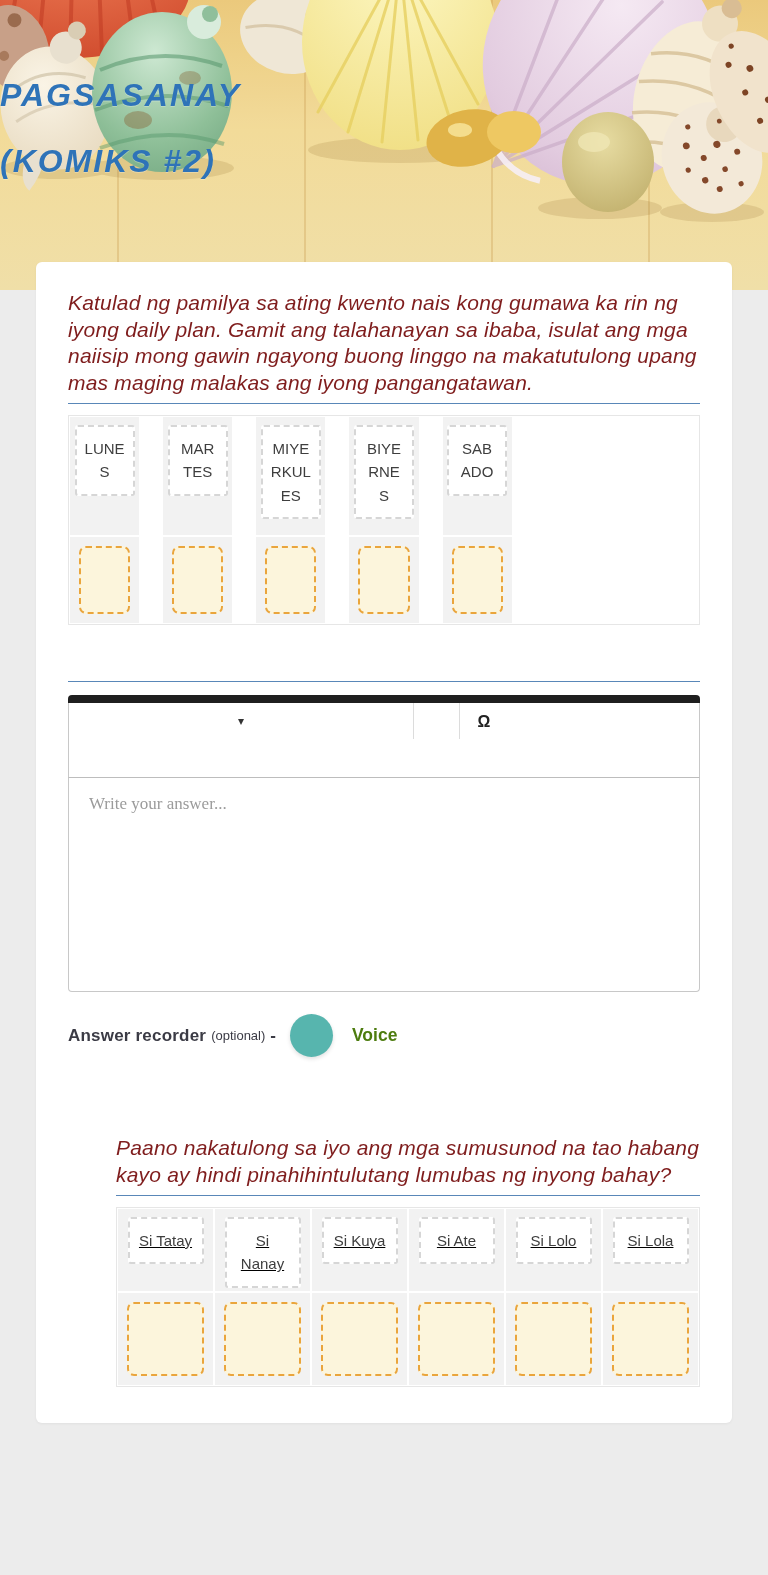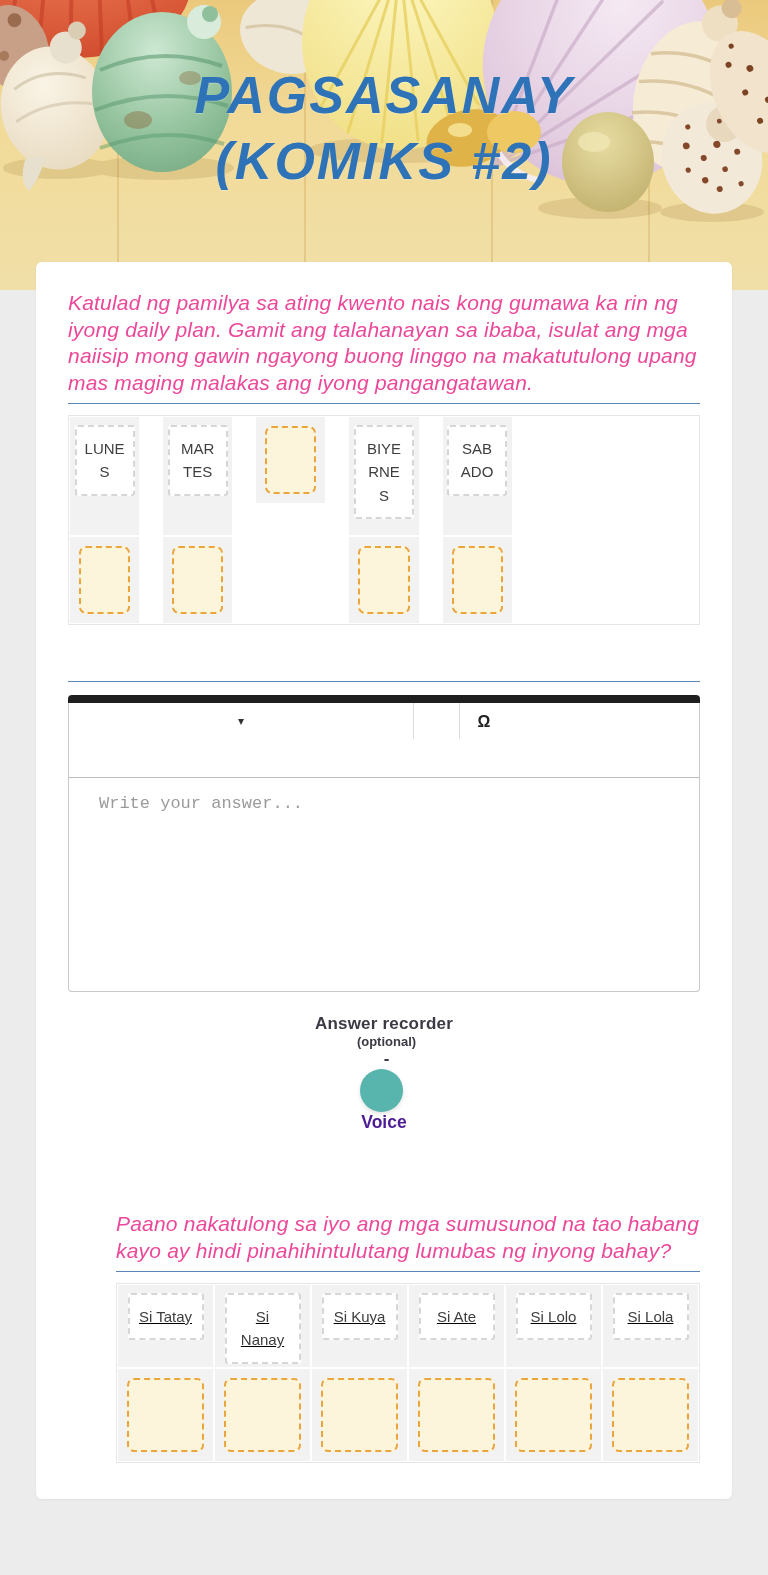--- a/index.html
+++ b/index.html
@@ -10,40 +10,40 @@
     font-family:"Liberation Sans", sans-serif;
     overflow:hidden;
     position:relative;
   }
 
   
   .hero { position:relative; width:768px; height:290px; overflow:hidden; }
   .hero svg { display:block; }
   .hero-title {
     position:absolute; top:62px; left:0; width:100%;
-    text-align:center;
+    text-align:left;
     color:#2e73b8;
     font-style:italic; font-weight:700;
-    font-size:52px; line-height:66px; letter-spacing:2px;
+    font-size:32px; line-height:66px; letter-spacing:2px;
     text-shadow:0 1px 0 rgba(255,255,255,.25);
   }
 
   
   .card {
     position:relative;
     width:696px;
     margin:-28px auto 0;
     background:#ffffff;
     border-radius:6px;
     box-shadow:0 1px 3px rgba(0,0,0,.05);
     padding:28px 32px 36px;
   }
 
   .prompt {
-    color:#ec4899;
+    color:#7f1d1d;
     font-style:italic;
     font-size:21px;
     line-height:26.5px;
     letter-spacing:.2px;
   }
   .blue-rule { border:none; border-top:1px solid #5987b8; margin-top:7px; }
 
   
   .wtable {
     margin-top:11px;
@@ -102,38 +102,38 @@
   .tb-sep.s1 { left:344px; } .tb-sep.s2 { left:390px; }
   .tb-omega {
     position:absolute; left:398px; top:4px; width:34px; height:30px;
     background:transparent; border:none; cursor:pointer;
     font-size:16px; font-weight:700; color:#222;
   }
   .editor-input {
     display:block; width:100%; height:214px;
     border:1px solid #c8c8c8; border-top:none; border-radius:0 0 4px 4px;
     resize:none; outline:none;
-    padding:16px 30px;
-    font-family:Liberation Mono, monospace;
+    padding:16px 20px;
+    font-family:Liberation Serif, serif;
     font-size:17px; color:#701a75;
   }
   .editor-input::placeholder { color:#9b9b9b; }
 
   
-  .recorder { margin-top:22px; display:flex; align-items:center;flex-direction:column; }
+  .recorder { margin-top:22px; display:flex; align-items:center; }
   .rec-label { font-size:17px; font-weight:700; color:#3b3b45; letter-spacing:.2px; }
-  .rec-opt { font-size:13px; font-weight:700; color:#3b3b45; margin-left:5px; }
+  .rec-opt { font-size:13px; font-weight:400; color:#3b3b45; margin-left:5px; }
   .rec-dash { font-size:17px; font-weight:700; color:#3b3b45; margin-left:5px; }
   .voice-btn {
     width:43px; height:43px; border-radius:50%;
     background:#57b5ae; border:none; cursor:pointer;
     margin:0 19px 0 14px;
     box-shadow:0 2px 4px rgba(0,0,0,.12);
   }
-  .voice-label { font-size:17.5px; font-weight:700; color:#4c1d95; }
+  .voice-label { font-size:17.5px; font-weight:700; color:#4d7c0f; }
 </style>
 </head>
 <body>
 
 <div class="hero">
   <svg viewBox="0 0 768 290" width="768" height="290" preserveAspectRatio="none" aria-hidden="true">
     <defs>
       <linearGradient id="wood" x1="0" y1="0" x2="0" y2="1">
         <stop offset="0" stop-color="#efcd80"></stop>
         <stop offset="0.45" stop-color="#f6e09f"></stop>
@@ -335,20 +335,23 @@
         <div class="wcol">
           <div class="wcell head">
             <div class="head-box">MARTES</div>
           </div>
           <div class="wcell ans">
             <div class="ans-box"></div>
           </div>
         </div>
 
         <div class="wcol">
+          <div class="wcell head">
+            <div class="head-box">MIYERKULES</div>
+          </div>
           <div class="wcell ans">
             <div class="ans-box"></div>
           </div>
         </div>
 
 
         <div class="wcol">
           <div class="wcell head">
             <div class="head-box">BIYERNES</div>
           </div>

